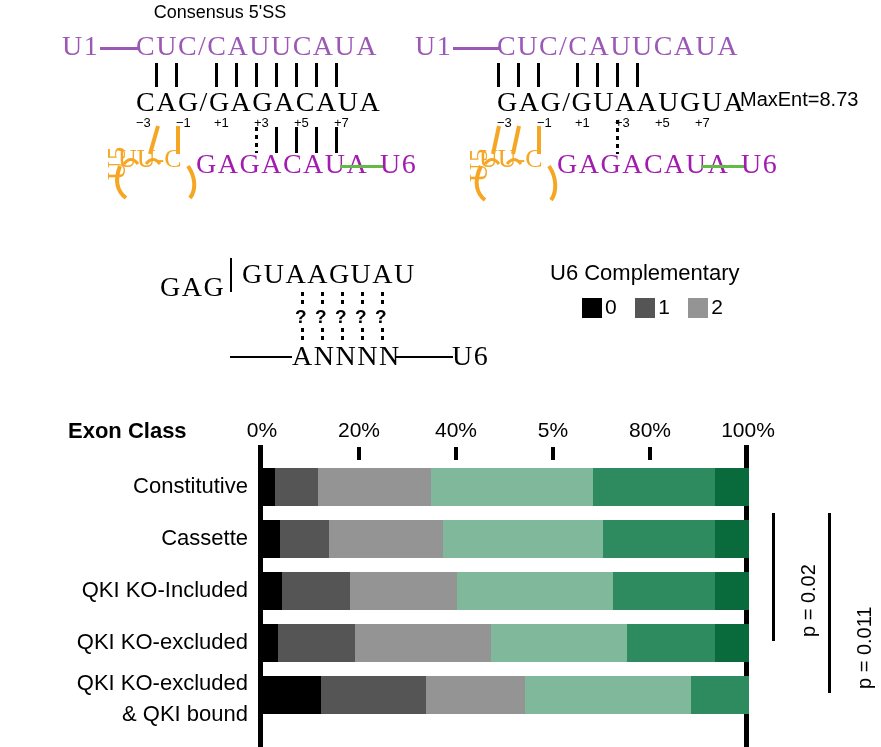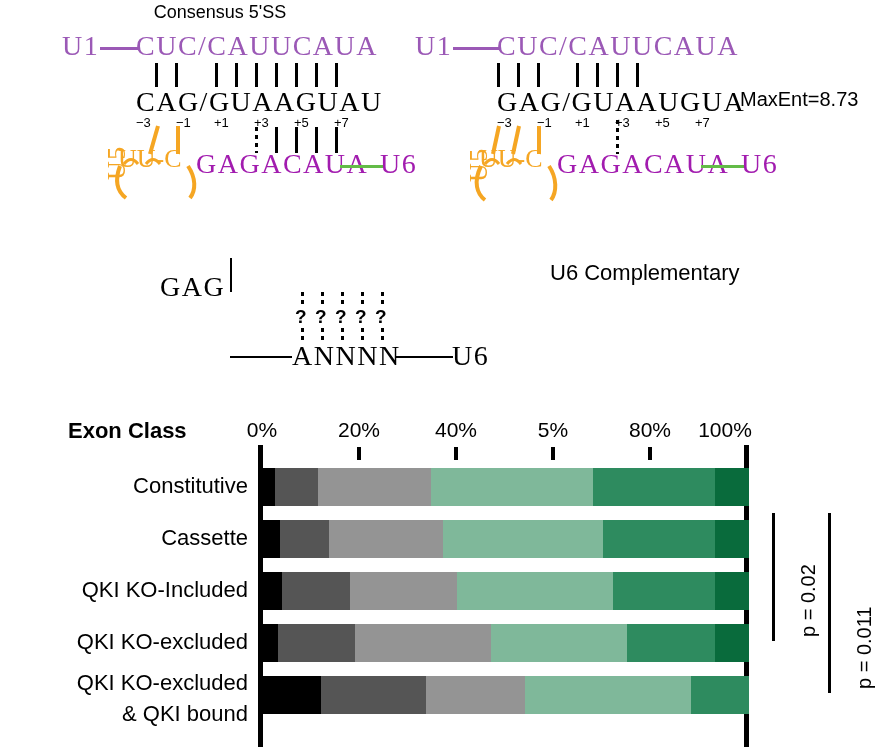--- a/index.html
+++ b/index.html
@@ -78,21 +78,21 @@
     <div class="tick" style="left:39px;height:24px;"></div>
     <div class="tick" style="left:79px;height:24px;"></div>
     <div class="tick" style="left:99px;height:24px;"></div>
     <div class="tick" style="left:119px;height:24px;"></div>
     <div class="tick" style="left:139px;height:24px;"></div>
     <div class="tick" style="left:159px;height:24px;"></div>
     <div class="tick" style="left:179px;height:24px;"></div>
     <div class="tick" style="left:199px;height:24px;"></div>
   </div>
 
-  <div class="abs seq black" style="left:136px;top:88px;">CAG/GUAAGUAU</div>
+  <div class="abs seq black" style="left:136px;top:88px;">CAG/GAGACAUA</div>
 
   <div class="posnum" style="left:136px;top:115px;">−3</div>
   <div class="posnum" style="left:176px;top:115px;">−1</div>
   <div class="posnum" style="left:214px;top:115px;">+1</div>
   <div class="posnum" style="left:254px;top:115px;">+3</div>
   <div class="posnum" style="left:294px;top:115px;">+5</div>
   <div class="posnum" style="left:334px;top:115px;">+7</div>
 
   <div class="tickrow" style="left:136px;top:127px;width:230px;height:26px;">
     <div class="dtick" style="left:119px;height:26px;"></div>
@@ -164,20 +164,21 @@
   <div class="abs seq orange" style="left:39px;top:146px;font-size:26px;letter-spacing:0px;">UU-C</div>
   <div class="abs seq orange" style="left:26px;top:182px;transform:rotate(-90deg);transform-origin:left top;font-size:26px;">U5</div>
 
   <div class="abs maxent" style="left:300px;top:88px;">MaxEnt=8.73</div>
 </div>
 
 <div class="abs" style="left:150px;top:258px;width:380px;height:110px;">
 
   <div class="abs seq black" style="left:10px;top:15px;">GAG</div>
   <div class="vbar" style="left:80px;top:0px;height:34px;"></div>
+  <div class="abs seq black" style="left:92px;top:2px;">GUAAGUAU</div>
 
   <div class="tickrow" style="left:92px;top:34px;width:200px;height:14px;">
     <div class="dtick" style="left:59px;height:14px;"></div>
     <div class="dtick" style="left:79px;height:14px;"></div>
     <div class="dtick" style="left:99px;height:14px;"></div>
     <div class="dtick" style="left:119px;height:14px;"></div>
     <div class="dtick" style="left:139px;height:14px;"></div>
   </div>
 
   <div class="qmark" style="left:145px;top:48px;">?</div>
@@ -195,32 +196,43 @@
   </div>
 
   <div class="abs hline" style="left:80px;top:98px;width:62px;background:#000;height:2px;"></div>
   <div class="abs seq black" style="left:142px;top:84px;">ANNNN</div>
   <div class="abs hline" style="left:245px;top:98px;width:58px;background:#000;height:2px;"></div>
   <div class="abs seq black" style="left:302px;top:84px;">U6</div>
 </div>
 
 <div class="abs" style="left:550px;top:260px;width:320px;">
   <div class="legend-title">U6 Complementary</div>
+  <div style="margin-top:9px;margin-left:32px;">
+    <span class="legitem">
+      <span class="sw" style="background:#000000;"></span><span class="lbl">0</span>
+    </span>
+    <span class="legitem">
+      <span class="sw" style="background:#555555;"></span><span class="lbl">1</span>
+    </span>
+    <span class="legitem">
+      <span class="sw" style="background:#949494;"></span><span class="lbl">2</span>
+    </span>
+  </div>
 </div>
 
 <div class="abs" style="left:0;top:405px;width:881px;height:342px;">
 
   <div class="abs axis-label" style="left:68px;top:13px;">Exon Class</div>
 
   <div class="ticklbl" style="left:222px;top:13px;width:80px;">0%</div>
   <div class="ticklbl" style="left:319px;top:13px;width:80px;">20%</div>
   <div class="ticklbl" style="left:416px;top:13px;width:80px;">40%</div>
   <div class="ticklbl" style="left:513px;top:13px;width:80px;">5%</div>
   <div class="ticklbl" style="left:610px;top:13px;width:80px;">80%</div>
-  <div class="ticklbl" style="left:685px;top:13px;width:80px;text-align:center;">100%</div>
+  <div class="ticklbl" style="left:708px;top:13px;width:80px;text-align:center;">100%</div>
 
   <div class="xtick" style="left:357px;top:42px;"></div>
   <div class="xtick" style="left:454px;top:42px;"></div>
   <div class="xtick" style="left:551px;top:42px;"></div>
   <div class="xtick" style="left:648px;top:42px;"></div>
 
   <div class="axisline" style="left:258px;top:40px;width:5px;height:302px;"></div>
   <div class="axisline" style="left:744px;top:40px;width:5px;height:302px;"></div>
 
   <div class="rowlabel" style="left:20px;top:68px;width:228px;">Constitutive</div>

